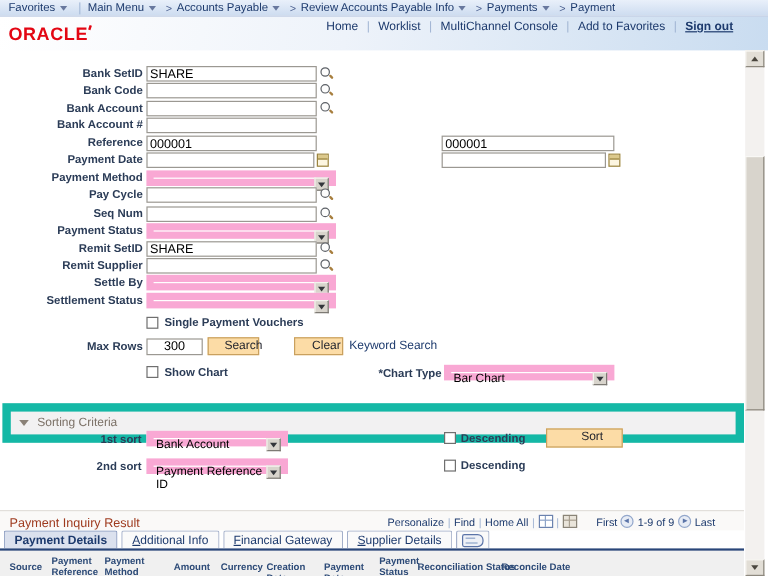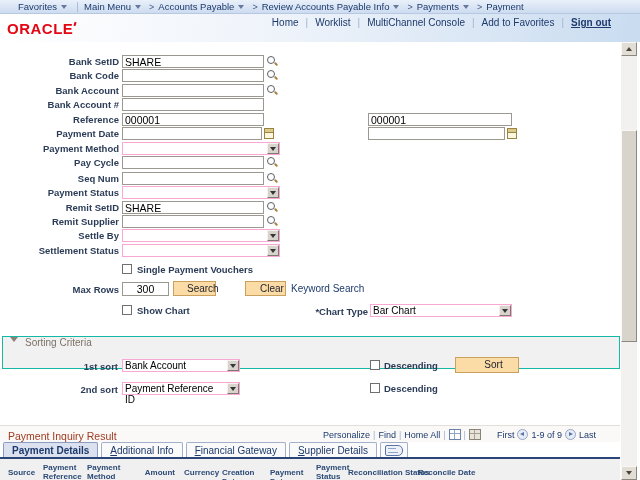--- a/index.html
+++ b/index.html
@@ -2,21 +2,21 @@
 <html><head>
 <meta charset="utf-8">
 <style>
   html,body{margin:0;padding:0;background:#fff;}
   .screen{position:relative;width:640px;height:480px;overflow:hidden;background:#fff;
           font-family:"Liberation Sans",sans-serif;-webkit-font-smoothing:antialiased;}
 
   
   .crumbbar{position:absolute;top:0;left:0;width:640px;height:14px;
             background:linear-gradient(#e9f0fa,#cddcf0);border-bottom:1px solid #b9c8e2;
-            display:flex;align-items:center;padding-left:18px;box-sizing:border-box;
+            display:flex;align-items:center;padding-left:7px;box-sizing:border-box;
             font-size:9.5px;color:#1d3a6d;white-space:nowrap;}
   .crumb{display:flex;align-items:center;cursor:default;}
   .dd-arrow{display:inline-block;width:0;height:0;border-left:3px solid transparent;
             border-right:3px solid transparent;border-top:4px solid #68789e;margin:1px 4px 0 4px;}
   .crumb-sep{width:1px;height:10px;background:#a9bcd9;margin:0 6px;}
   .crumb-gt{color:#44598a;margin:0 4px;font-size:9px;}
 
   
   .band{position:absolute;top:14px;left:0;width:640px;height:28px;
         background:linear-gradient(100deg,#ffffff 0%,#eef3fa 45%,#c9dcf0 100%);}
@@ -30,21 +30,21 @@
   .toplinks .pipe{color:#9fb3d2;}
   .toplinks .signout{font-weight:bold;text-decoration:underline;}
 
   
   .flabel{position:absolute;left:0;width:119px;text-align:right;font-size:9.5px;font-weight:bold;
           color:#2b3c57;line-height:13px;white-space:nowrap;}
   .tbox{position:absolute;height:13px;border:1px solid #9b9892;background:#fff;
         box-sizing:border-box;font-size:10.5px;line-height:11px;padding:0 2px;color:#000;
         font-family:"Liberation Sans",sans-serif;}
   .tbox.right{text-align:center;}
-  .sel{position:absolute;height:13px;border:1px solid #f9a8d4;background:#fff;
+  .sel{position:absolute;height:13px;border:6px solid #f9a8d4;background:#fff;
        box-sizing:border-box;font-size:10px;line-height:11px;padding:0 15px 0 2px;color:#000;}
   .sbtn{position:absolute;top:0;right:0;width:12px;height:11px;background:#d8d4cc;
         border:1px solid;border-color:#f4f2ed #7d7a74 #7d7a74 #f4f2ed;box-sizing:border-box;
         display:flex;align-items:center;justify-content:center;}
   .sbtn i{display:block;width:0;height:0;border-left:3px solid transparent;
           border-right:3px solid transparent;border-top:4px solid #33363b;}
   .lkp{position:absolute;width:13px;height:13px;cursor:pointer;}
   .lkp:before{content:"";position:absolute;left:1px;top:1px;width:6px;height:6px;
               border:1px solid #5c6066;border-radius:50%;background:#fdfdfd;}
   .lkp:after{content:"";position:absolute;left:8px;top:8px;width:4px;height:2px;
@@ -57,21 +57,21 @@
       box-sizing:border-box;cursor:pointer;}
   .cblabel{position:absolute;font-size:9.5px;font-weight:bold;color:#2b3c57;line-height:11px;
            white-space:nowrap;}
   .pbtn{position:absolute;height:15px;background:#fcdca6;border:1px solid #c9a05e;
         box-sizing:border-box;font-size:10px;color:#22252e;text-align:center;line-height:13px;
         cursor:pointer;padding-left:13px;}
   .link{color:#1d3a6d;cursor:pointer;}
 
   
   .secbar{position:absolute;top:336px;left:2px;width:618px;height:33px;background:#f2f1f2;
-          border:1px solid #14b8a6;box-sizing:border-box;display:flex;align-items:flex-start;}
+          border:7px solid #14b8a6;box-sizing:border-box;display:flex;align-items:center;}
   .sec-arrow{display:inline-block;width:0;height:0;border-left:4px solid transparent;
              border-right:4px solid transparent;border-top:5px solid #8a8177;margin:0 7px 0 7px;
              cursor:pointer;}
   .sec-title{font-size:10px;color:#7b7066;}
 
   
   .resbar{position:absolute;top:425px;left:0;width:620px;height:17px;background:#faf9f8;
           border-top:1px solid #e2dfdb;box-sizing:border-box;}
   .res-title{position:absolute;left:8px;top:4px;font-size:10.5px;color:#9e3a1e;white-space:nowrap;}
   .res-tools{position:absolute;top:3px;right:24px;display:flex;align-items:center;

